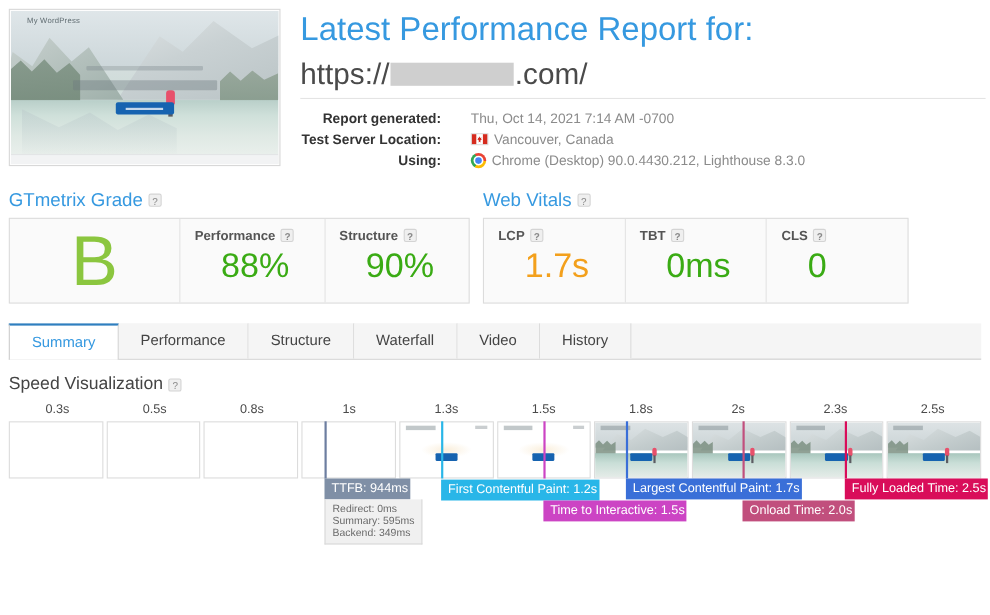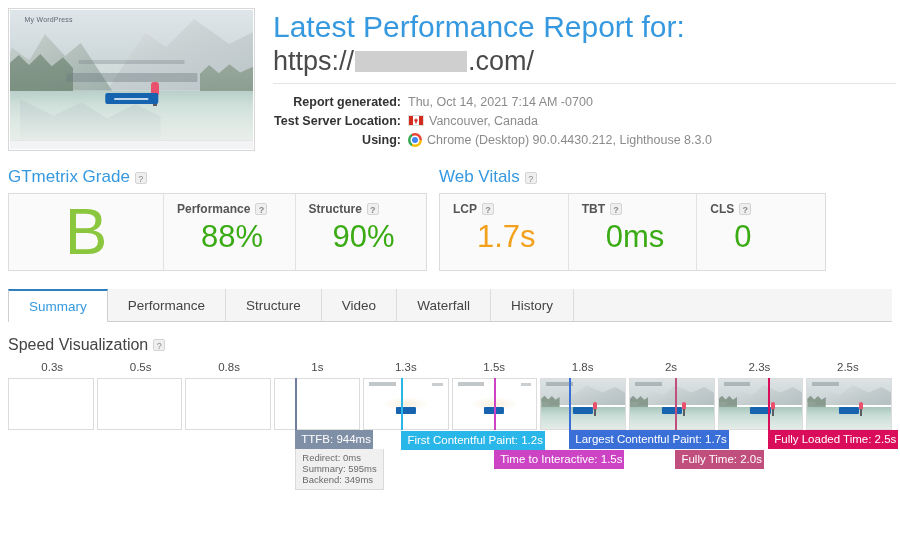--- a/index.html
+++ b/index.html
@@ -118,21 +118,21 @@
     color: #3699e0;
     line-height: 1.12;
     font-weight: normal;
     margin: 0;
     white-space: nowrap;
   }
   .report-url {
     font-size: 27px;
     color: #4a4a4a;
     line-height: 1.15;
-    margin-top: 2px;
+    margin-top: 8px;
     white-space: nowrap;
     display: flex;
     align-items: center;
   }
   .url-redacted {
     display: inline-block;
     width: 112px;
     height: 21px;
     background: #cfcfcf;
     margin: 0 1px;
@@ -144,20 +144,21 @@
     margin-right: 4px;
   }
   .meta {
     margin-top: 9px;
     font-size: 12.5px;
   }
   .meta-row {
     display: flex;
     line-height: 18px;
     margin-bottom: 1px;
+    gap: 20px;
   }
   .meta-label {
     width: 128px;
     text-align: right;
     color: #333;
     font-weight: bold;
     padding-right: 7px;
     flex: 0 0 auto;
   }
   .meta-value {
@@ -541,22 +542,22 @@
       </div>
     </div>
   </div>
 </div>
 
 <div class="tabs-wrap">
   <div class="tabs">
     <div class="tab active">Summary</div>
     <div class="tab">Performance</div>
     <div class="tab">Structure</div>
+    <div class="tab">Waterfall</div>
     <div class="tab">Video</div>
-    <div class="tab">Waterfall</div>
     <div class="tab">History</div>
   </div>
 </div>
 
 <div class="sv-wrap">
   <div class="sv-title">
     <span>Speed Visualization</span>
       <span class="help">?</span>
   </div>
 
@@ -667,18 +668,18 @@
       <div class="lbl" style="left:32.5%;top:0;background:#7f8fa6;">TTFB: 944ms</div>
       <div class="lbl-stack" style="left:32.5%;top:19px;">
         <div>Redirect: 0ms</div>
         <div>Summary: 595ms</div>
         <div>Backend: 349ms</div>
       </div>
 
       <div class="lbl" style="left:44.5%;top:1px;background:#29b6e8;">First Contentful Paint: 1.2s</div>
       <div class="lbl" style="left:55%;top:20px;background:#cc44c4;">Time to Interactive: 1.5s</div>
       <div class="lbl" style="left:63.5%;top:0;background:#3a6fd8;">Largest Contentful Paint: 1.7s</div>
-      <div class="lbl" style="left:75.5%;top:20px;background:#c14f7d;">Fully Time: 2.0s</div>
+      <div class="lbl" style="left:75.5%;top:20px;background:#c14f7d;">Onload Time: 2.0s</div>
       <div class="lbl" style="left:86%;top:0;background:#d90d5a;">Fully Loaded Time: 2.5s</div>
     </div>
 
   </div>
 </div>
 
 </body></html>

